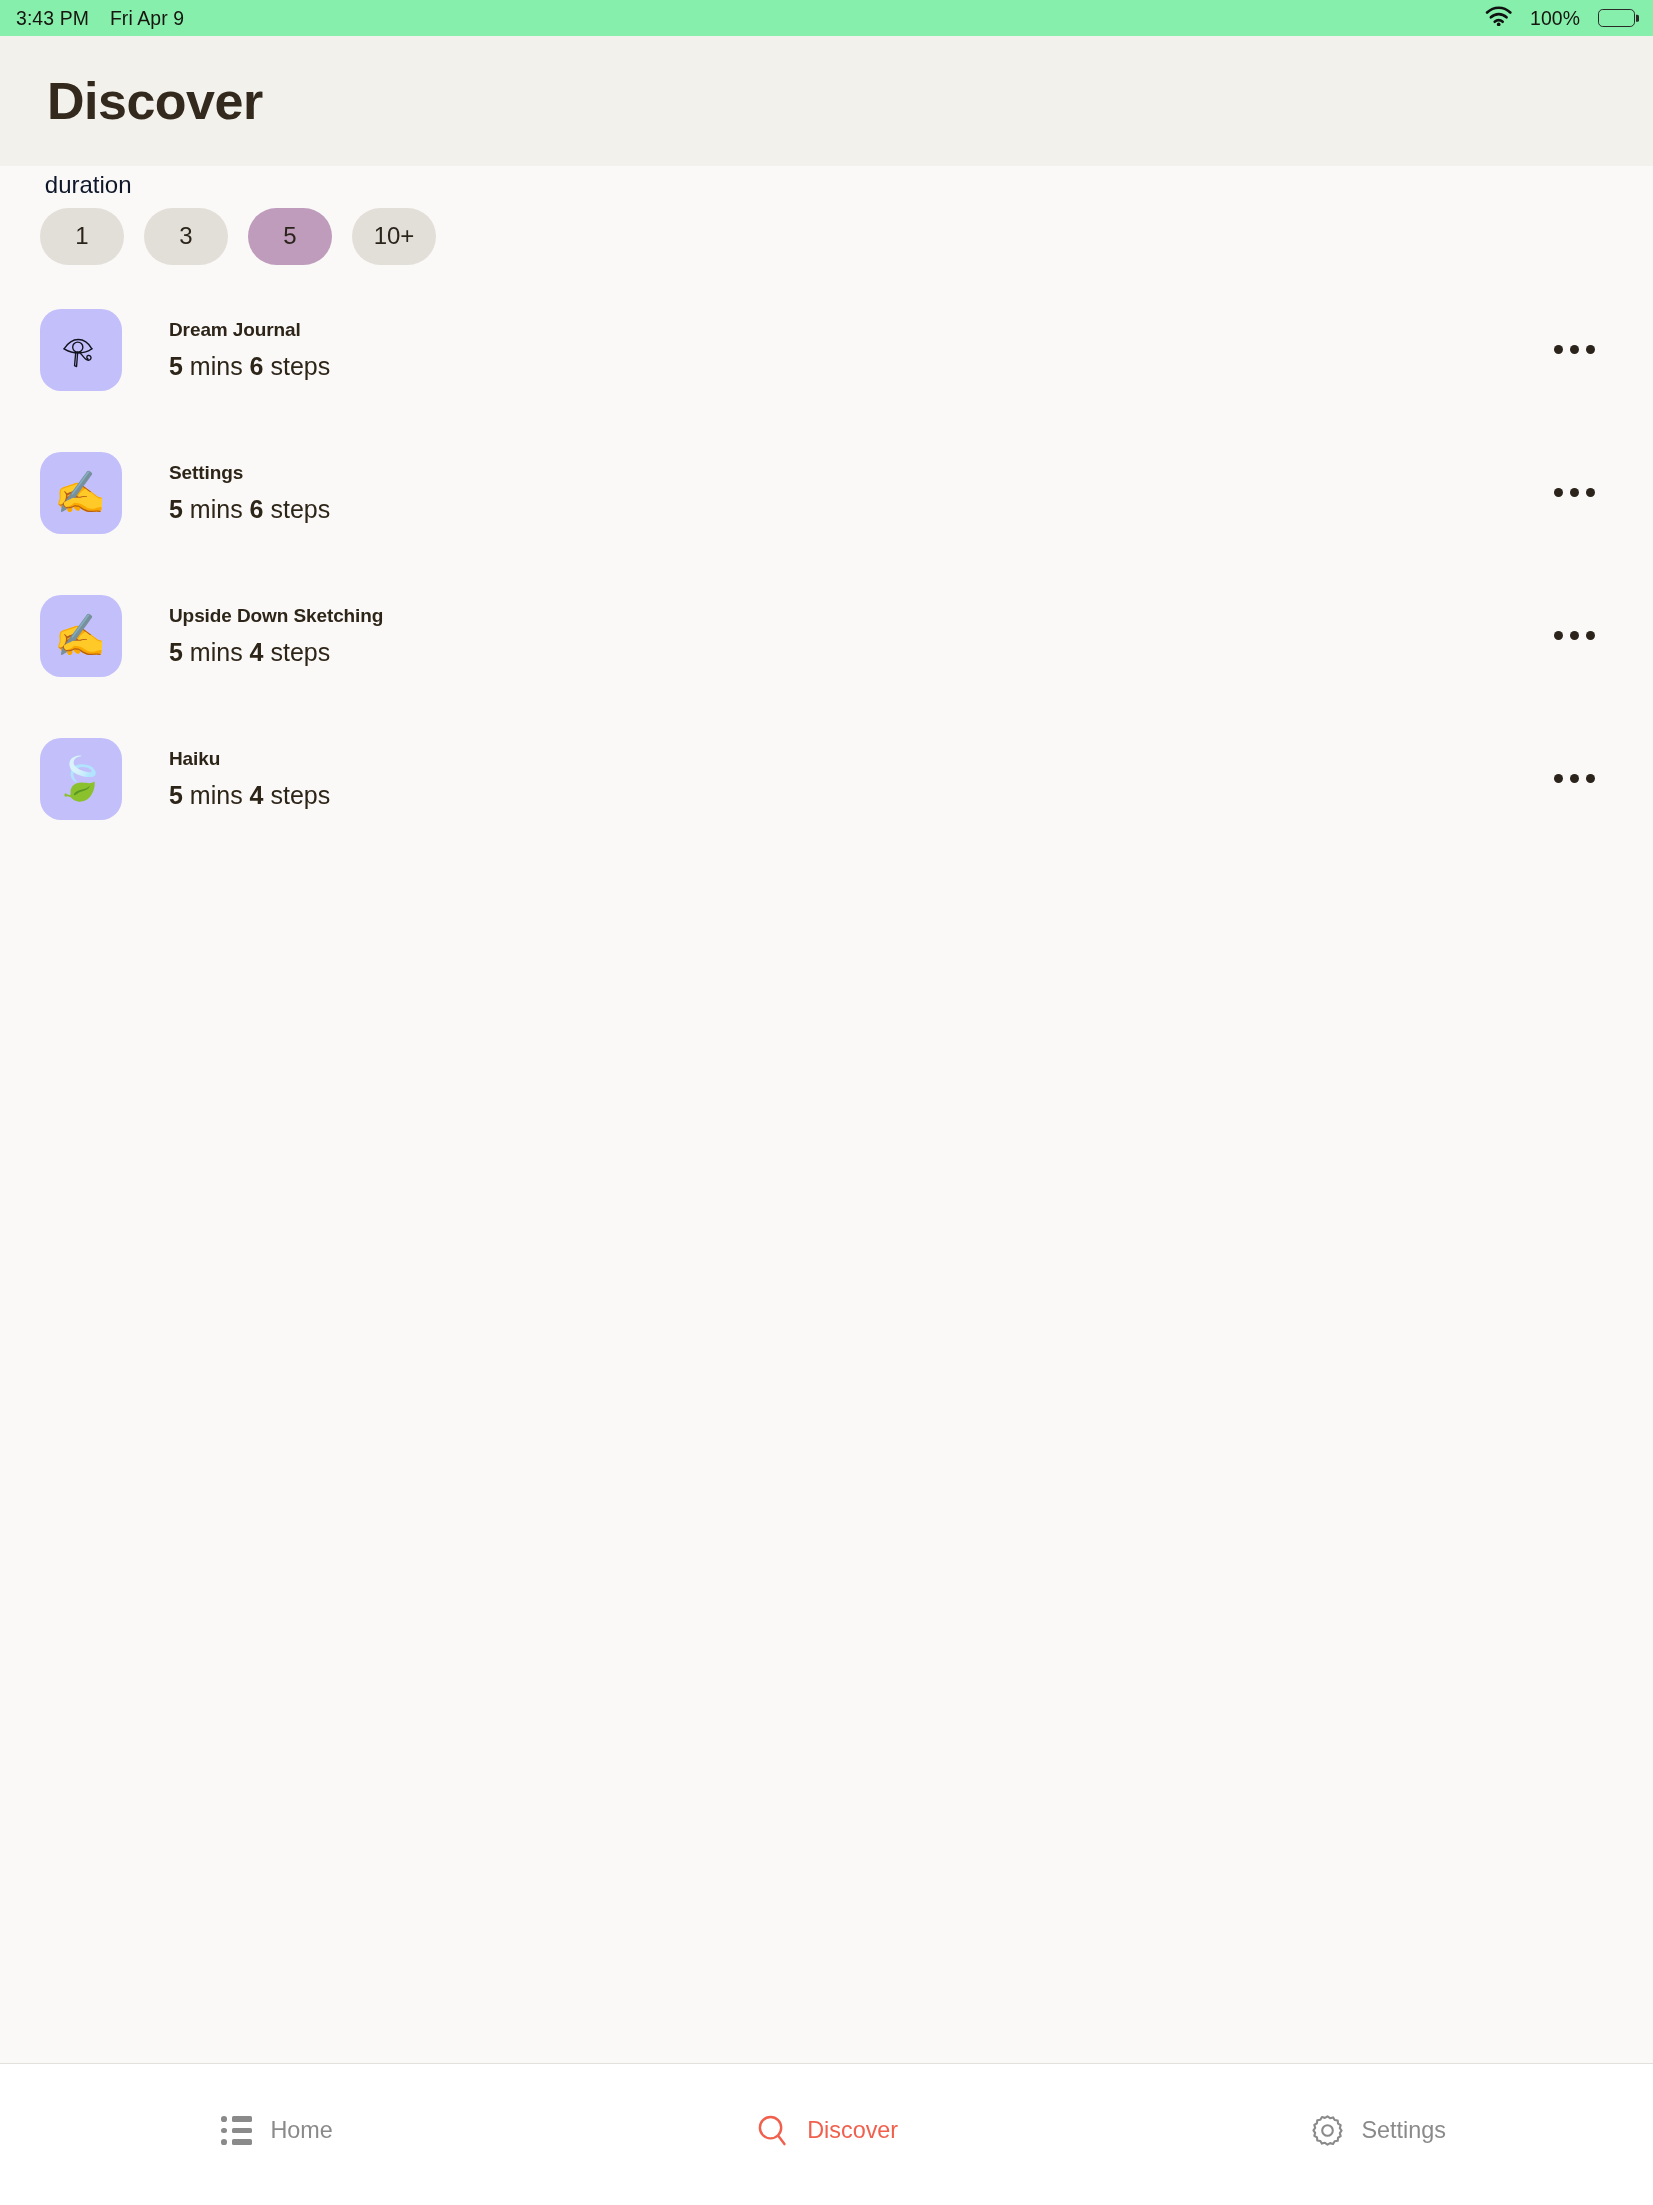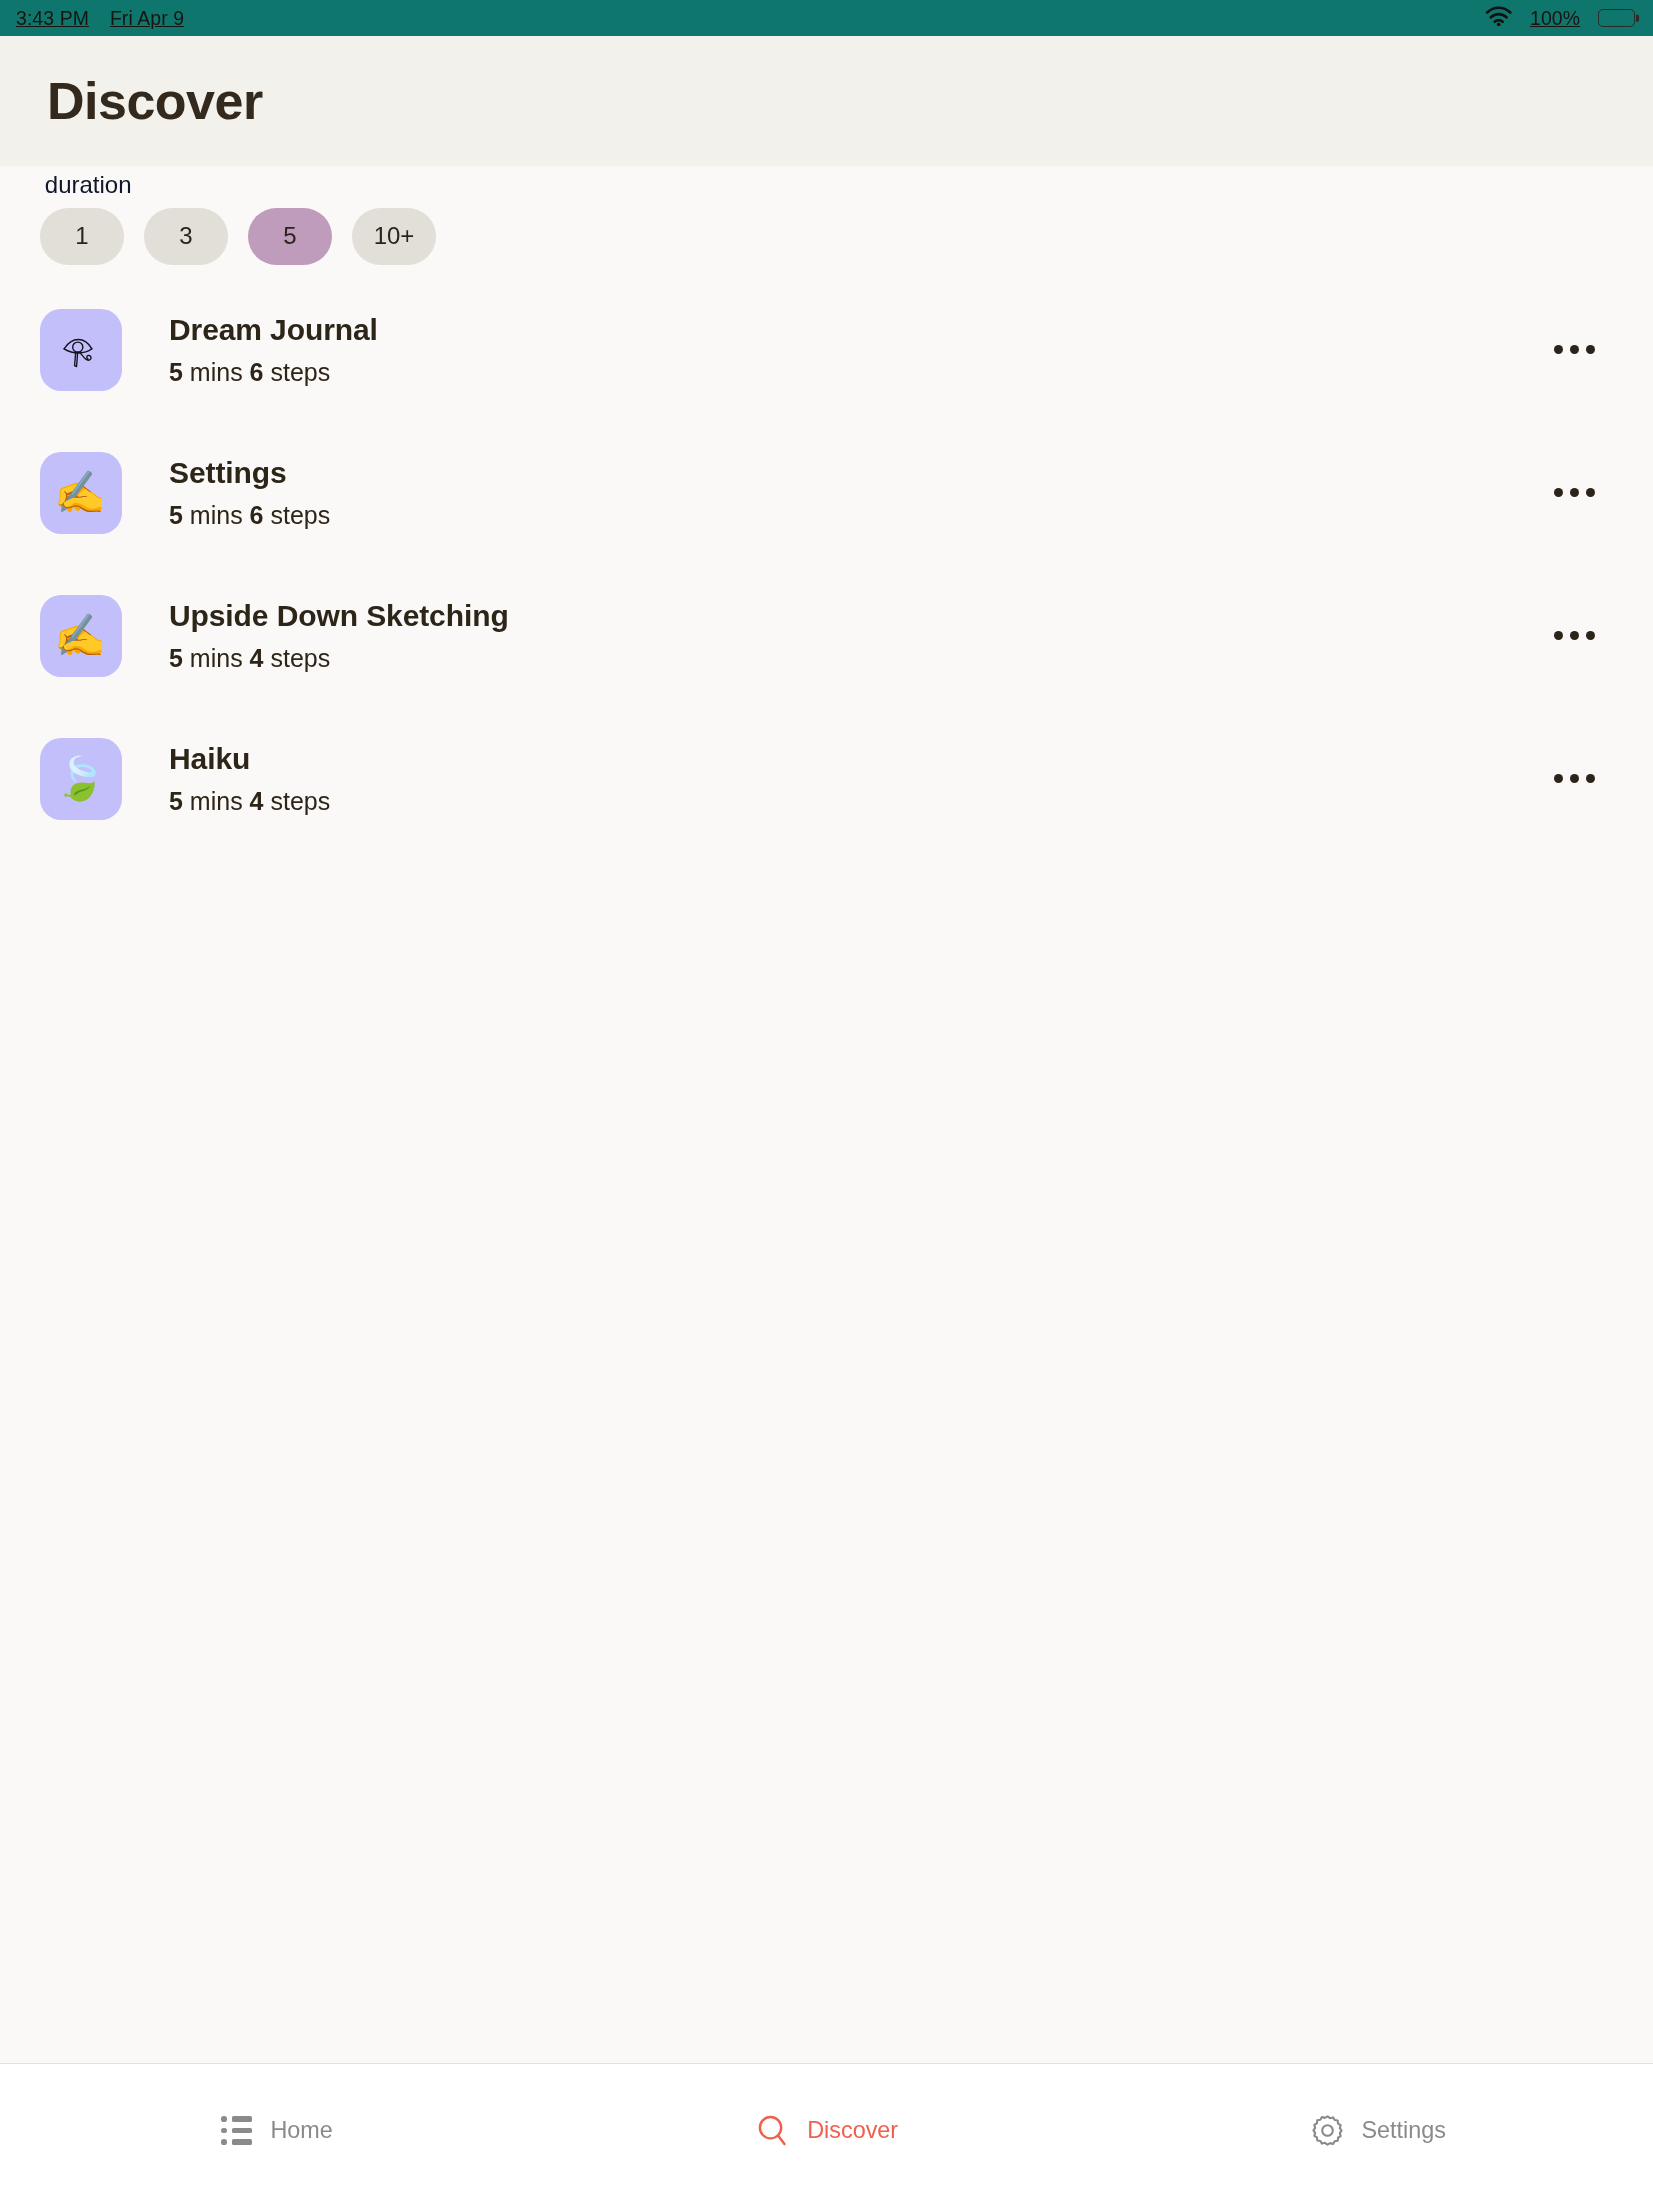--- a/index.html
+++ b/index.html
@@ -13,28 +13,27 @@
     font-family: "Liberation Sans", sans-serif;
     background: #faf9f7;
     color: #2e261d;
     overflow: hidden;
     position: relative;
   }
 
   
   .status-bar {
     height: 36px;
-    background: #0f766e;
+    background: #86efac;
     display: flex;
     align-items: center;
     padding: 0 18px 0 16px;
     font-size: 19.4px;
     color: #16150f;
     letter-spacing: 0.1px;
-    text-decoration: underline;
   }
   .status-left { display: flex; align-items: baseline; gap: 21px; }
   .status-time { font-weight: 400; }
   .status-date { font-weight: 400; }
   .status-right { margin-left: auto; display: flex; align-items: center; gap: 18px; }
   .wifi-icon { display: block; }
   .battery-pct { font-size: 19.4px; }
   .battery {
     width: 37px; height: 18.6px;
     border: 1.9px solid #2a2a28;
@@ -120,21 +119,21 @@
     display: flex;
     align-items: center;
     justify-content: center;
     font-size: 42px;
     line-height: 1;
     overflow: hidden;
   }
   .activity-icon-tile svg { display: block; }
   .activity-text { margin-left: 47px; display: flex; flex-direction: column; gap: 11.3px; }
   .activity-name {
-    font-size: 30px;
+    font-size: 19px;
     font-weight: 700;
     color: #2e2519;
     letter-spacing: -0.1px;
   }
   .activity-meta {
     font-size: 25px;
     color: #2e2519;
     font-weight: 400;
   }
   .activity-meta b { font-weight: 700; }

